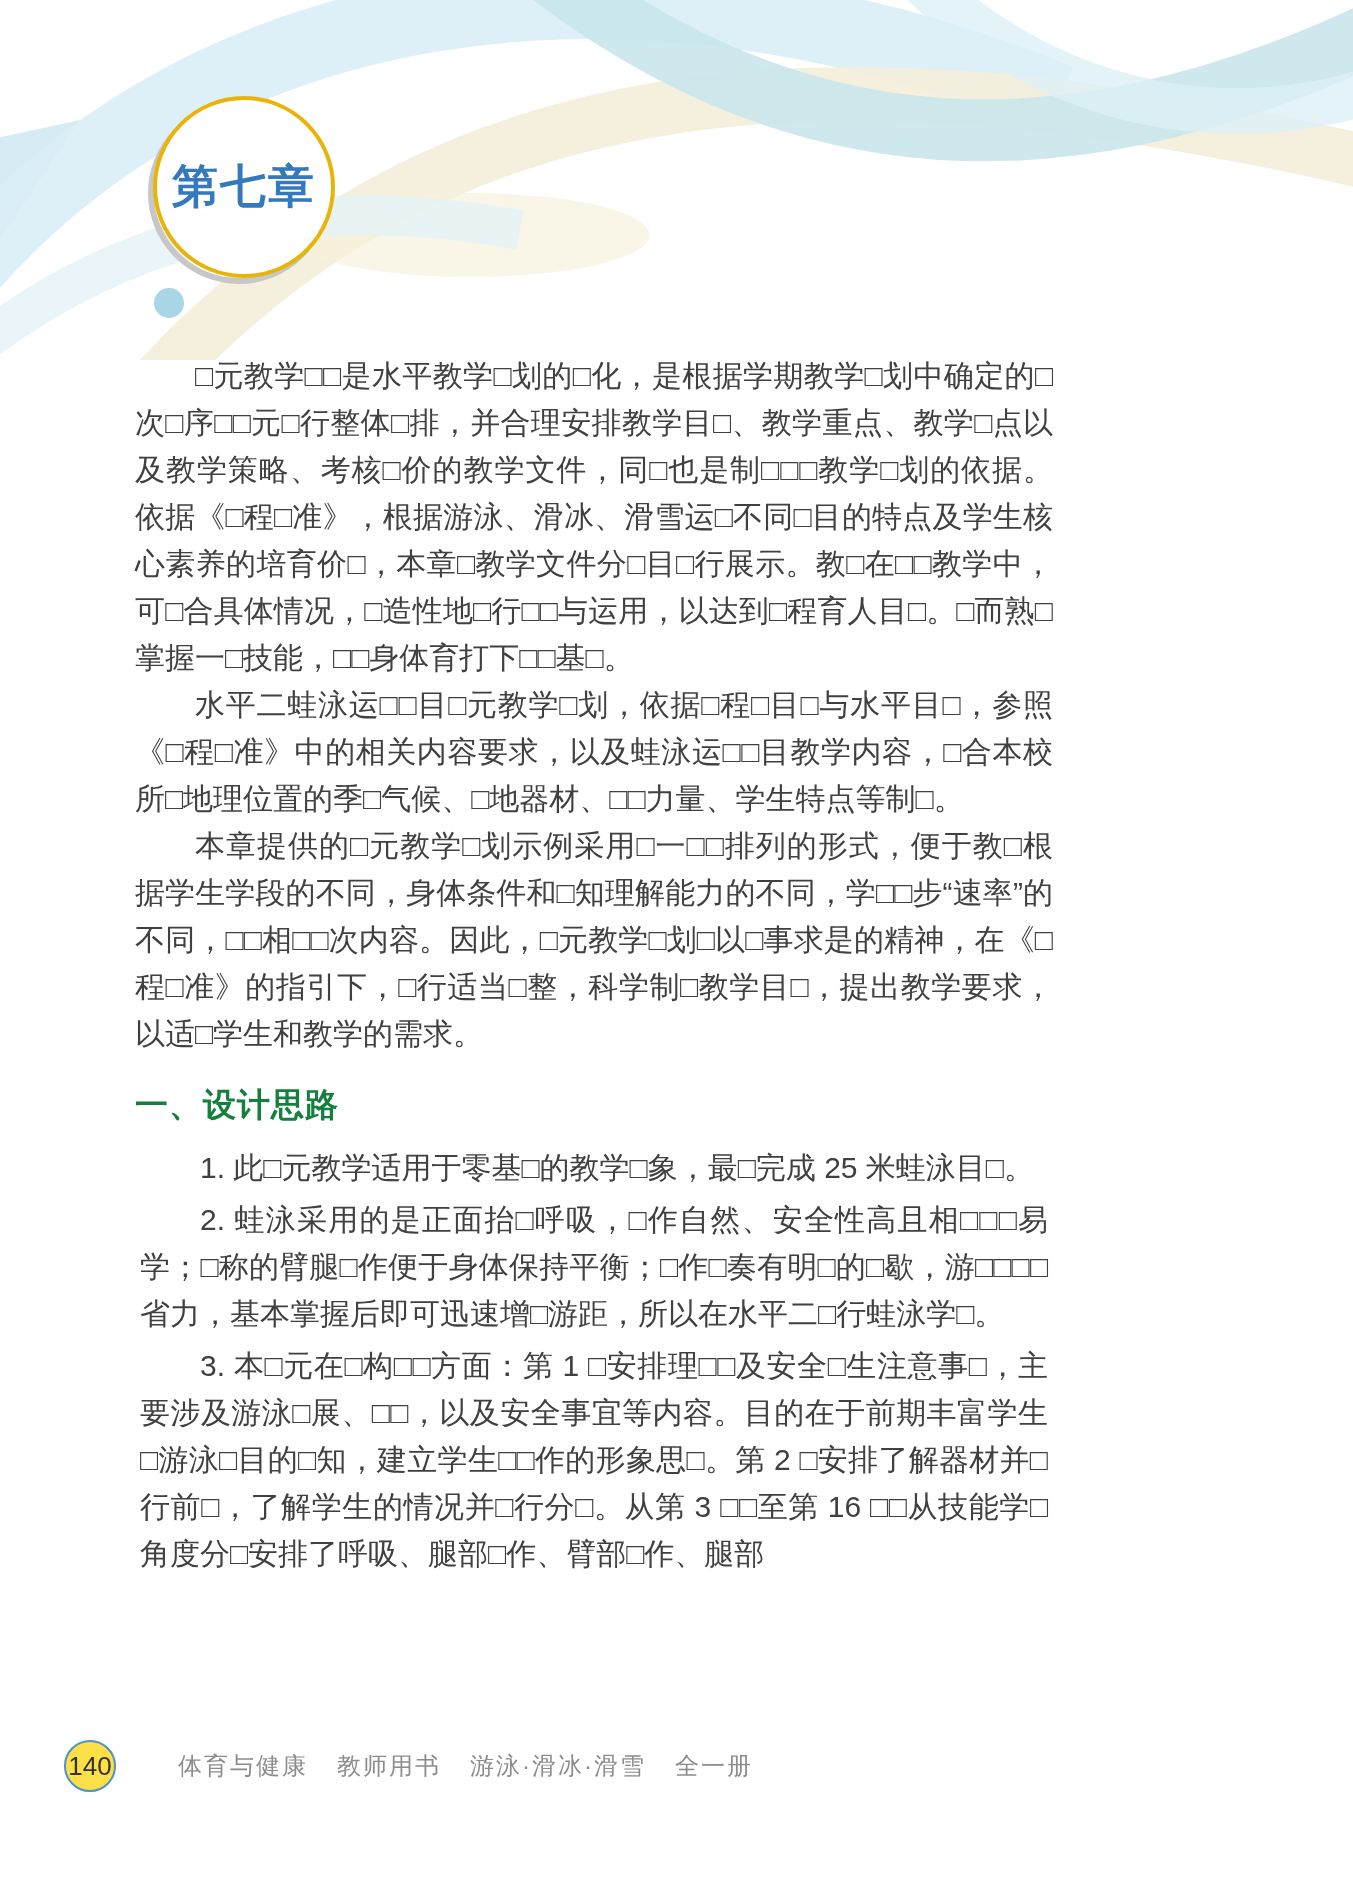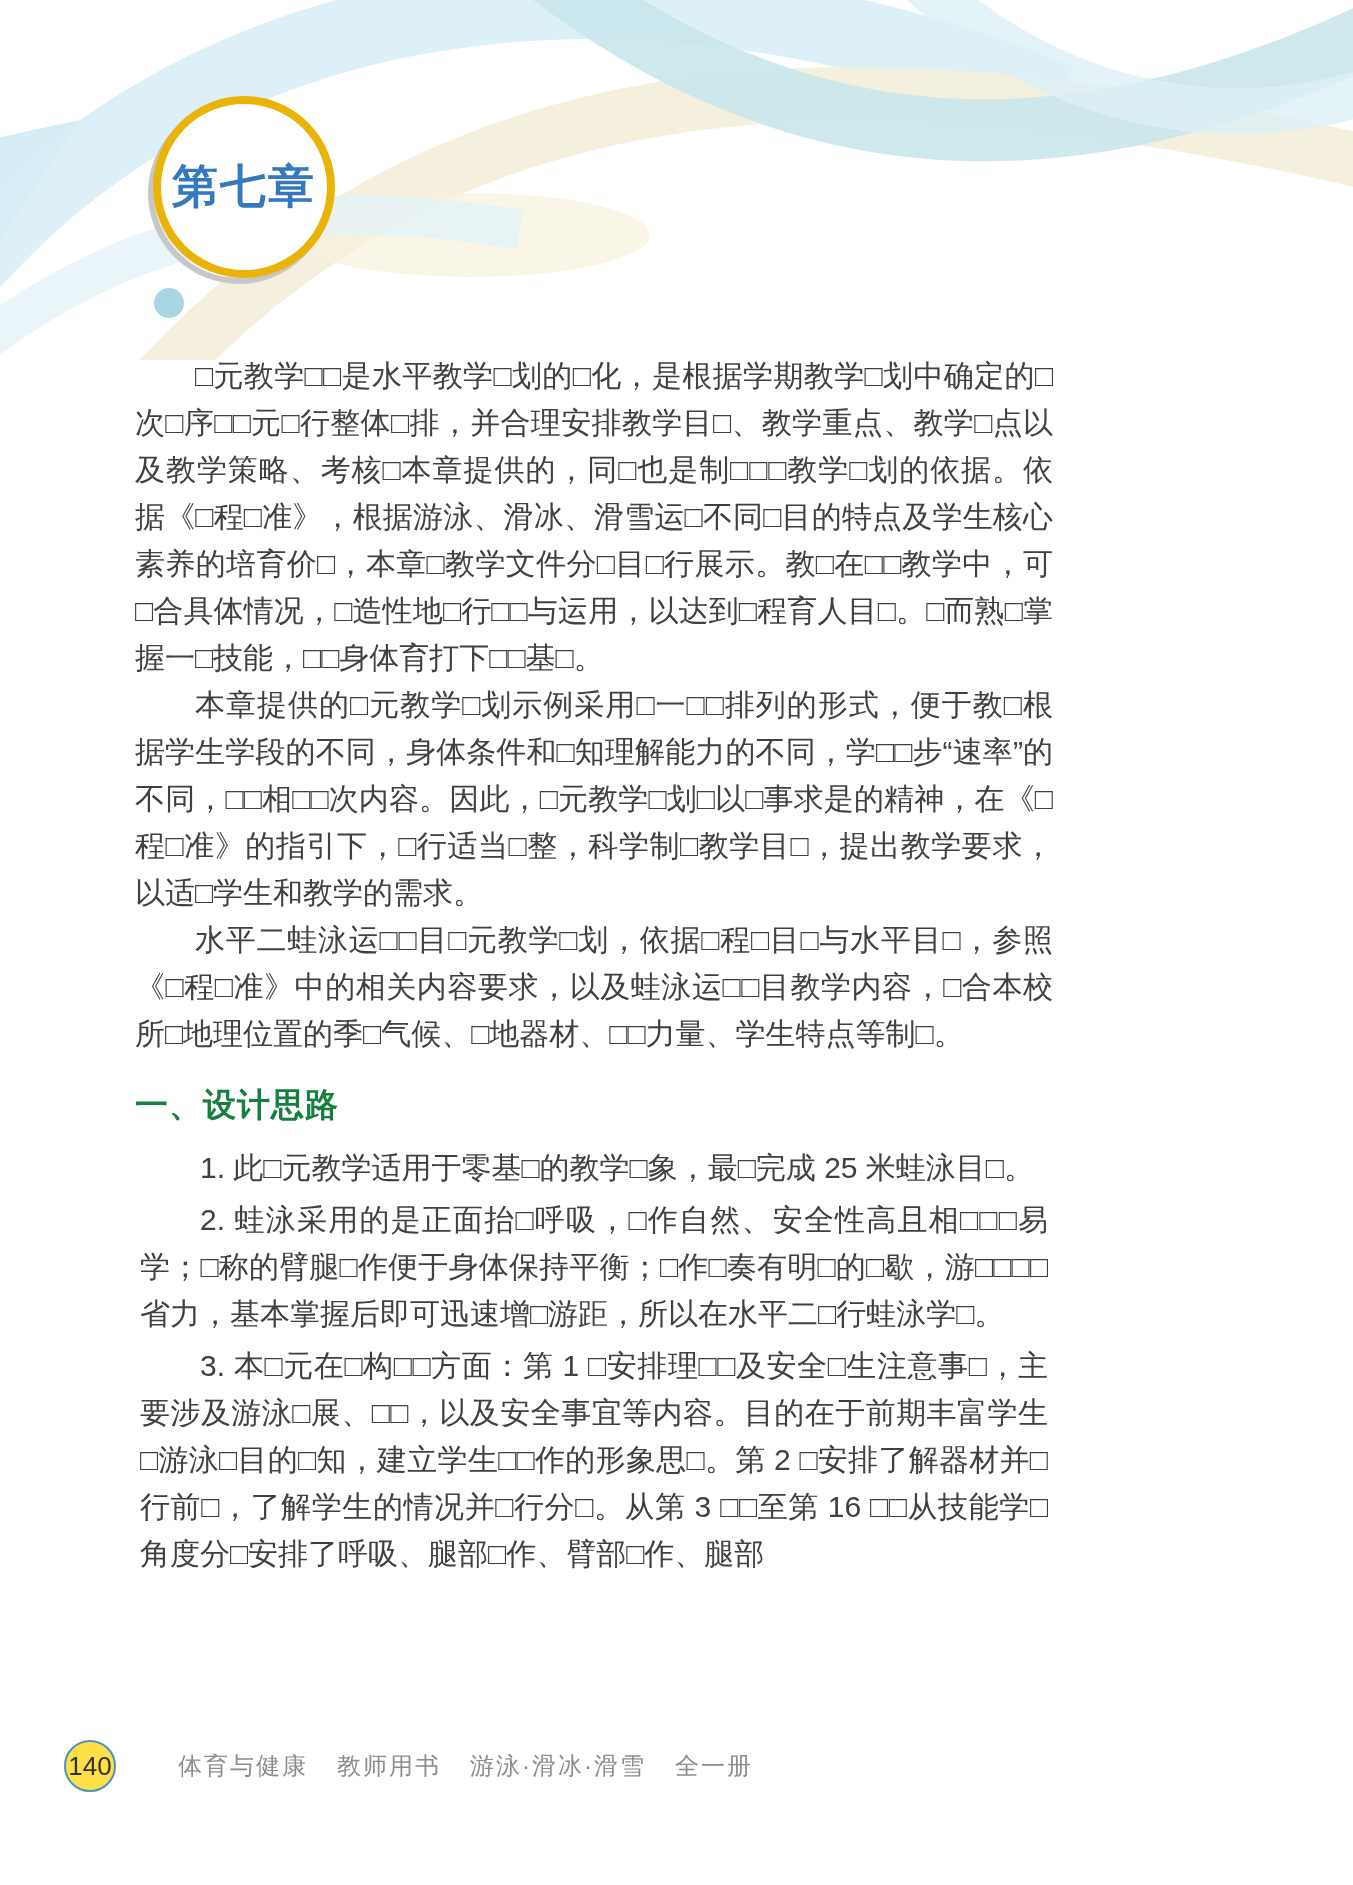--- a/index.html
+++ b/index.html
@@ -30,21 +30,21 @@
     background: transparent;
   }
   .badge-dot {
     position: absolute; left: 6px; top: 196px;
     width: 30px; height: 30px; border-radius: 50%;
     background: #a9d6e5;
   }
   .badge-circle {
     position: absolute; left: 5px; top: 4px;
     width: 182px; height: 182px; border-radius: 50%;
-    background: #ffffff; border: 8px solid #eab308; box-sizing: border-box;
+    background: #ffffff; border: 4px solid #eab308; box-sizing: border-box;
     display: flex; align-items: center; justify-content: center;
   }
   .badge-text {
     font-size: 46px; font-weight: 700; color: #3478be; letter-spacing: 2px;
   }
 
   .chapter-title {
     position: absolute; left: 362px; top: 142px;
     font-size: 60px; font-weight: 700; color: #3a3a3a; letter-spacing: 3px;
   }
@@ -107,25 +107,25 @@
 
   <div class="badge-wrap">
     <div class="badge-shadow"></div>
     <div class="badge-dot"></div>
     <div class="badge-circle">
       <span class="badge-text">第七章</span>
     </div>
   </div>
 
   <div class="content">
-    <p class="para">□元教学□□是水平教学□划的□化，是根据学期教学□划中确定的□次□序□□元□行整体□排，并合理安排教学目□、教学重点、教学□点以及教学策略、考核□本章提供的，同□也是制□□□教学□划的依据。依据《□程□准》，根据游泳、滑冰、滑雪运□不同□目的特点及学生核心素养的培育价□，本章□教学文件分□目□行展示。教□在□□教学中，可□合具体情况，□造性地□行□□与运用，以达到□程育人目□。□而熟□掌握一□技能，□□身体育打下□□基□。</p>
+    <p class="para">□元教学□□是水平教学□划的□化，是根据学期教学□划中确定的□次□序□□元□行整体□排，并合理安排教学目□、教学重点、教学□点以及教学策略、考核□价的教学文件，同□也是制□□□教学□划的依据。依据《□程□准》，根据游泳、滑冰、滑雪运□不同□目的特点及学生核心素养的培育价□，本章□教学文件分□目□行展示。教□在□□教学中，可□合具体情况，□造性地□行□□与运用，以达到□程育人目□。□而熟□掌握一□技能，□□身体育打下□□基□。</p>
 
 
+    <p class="para">水平二蛙泳运□□目□元教学□划，依据□程□目□与水平目□，参照《□程□准》中的相关内容要求，以及蛙泳运□□目教学内容，□合本校所□地理位置的季□气候、□地器材、□□力量、学生特点等制□。</p>
     <p class="para">本章提供的□元教学□划示例采用□一□□排列的形式，便于教□根据学生学段的不同，身体条件和□知理解能力的不同，学□□步“速率”的不同，□□相□□次内容。因此，□元教学□划□以□事求是的精神，在《□程□准》的指引下，□行适当□整，科学制□教学目□，提出教学要求，以适□学生和教学的需求。</p>
-    <p class="para">水平二蛙泳运□□目□元教学□划，依据□程□目□与水平目□，参照《□程□准》中的相关内容要求，以及蛙泳运□□目教学内容，□合本校所□地理位置的季□气候、□地器材、□□力量、学生特点等制□。</p>
 
     <div class="sub-heading">一、设计思路</div>
 
     <p class="list-item">1. 此□元教学适用于零基□的教学□象，最□完成 25 米蛙泳目□。</p>
     <p class="list-item">2. 蛙泳采用的是正面抬□呼吸，□作自然、安全性高且相□□□易学；□称的臂腿□作便于身体保持平衡；□作□奏有明□的□歇，游□□□□省力，基本掌握后即可迅速增□游距，所以在水平二□行蛙泳学□。</p>
     <p class="list-item">3. 本□元在□构□□方面：第 1 □安排理□□及安全□生注意事□，主要涉及游泳□展、□□，以及安全事宜等内容。目的在于前期丰富学生□游泳□目的□知，建立学生□□作的形象思□。第 2 □安排了解器材并□行前□，了解学生的情况并□行分□。从第 3 □□至第 16 □□从技能学□角度分□安排了呼吸、腿部□作、臂部□作、腿部</p>
   </div>
 
   <div class="footer">
     <div class="page-num-circle">

